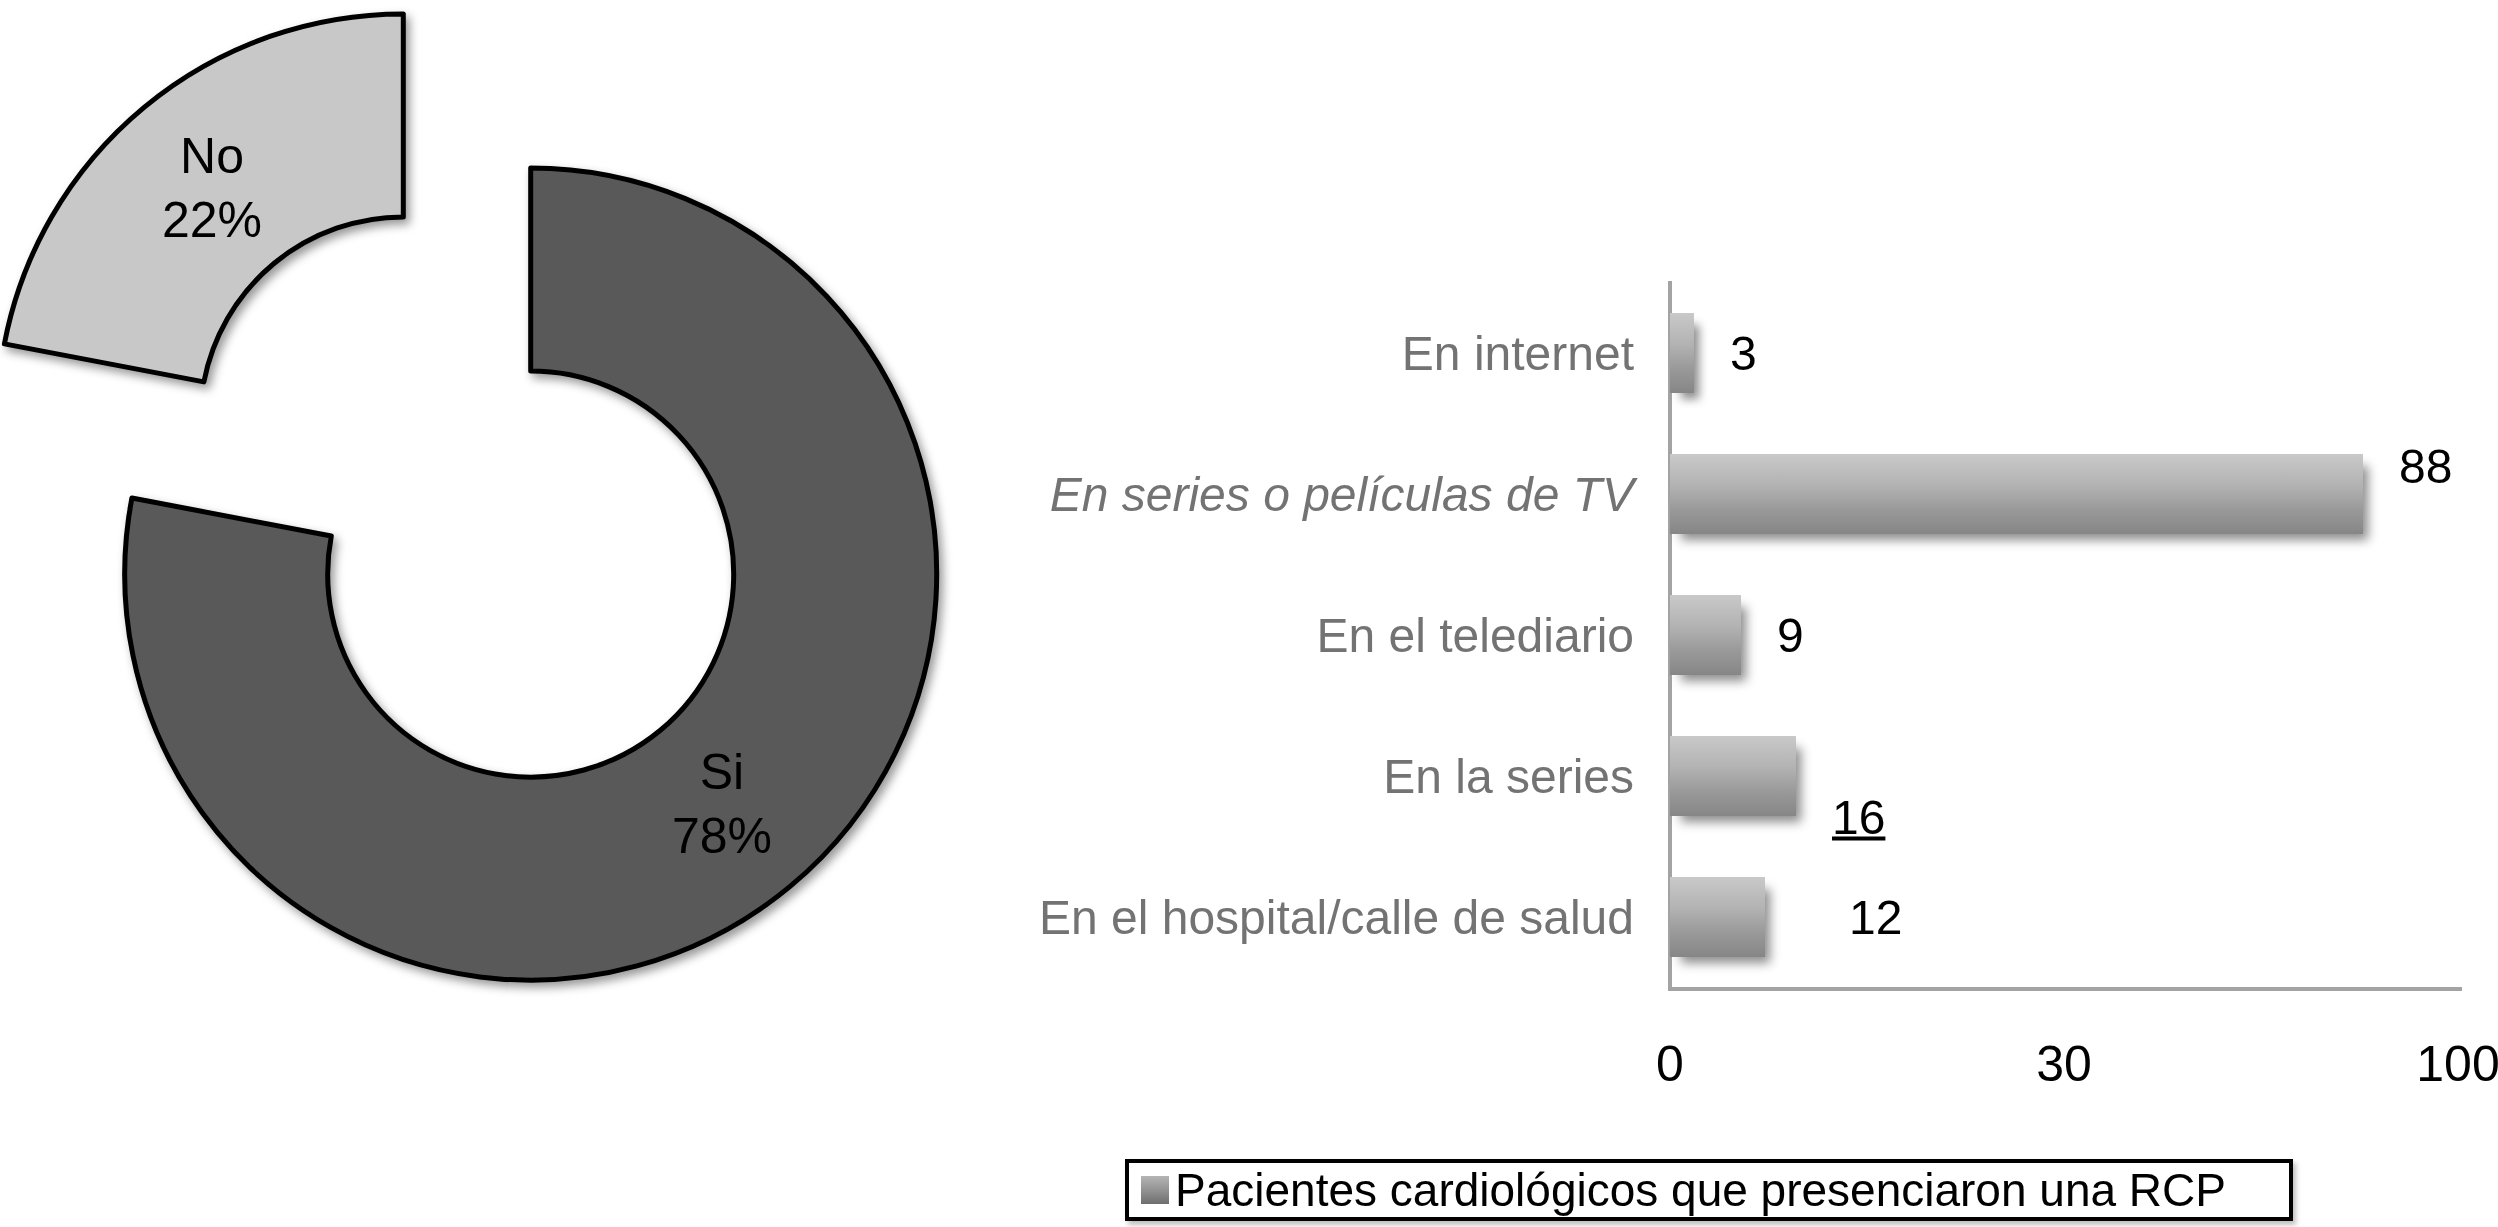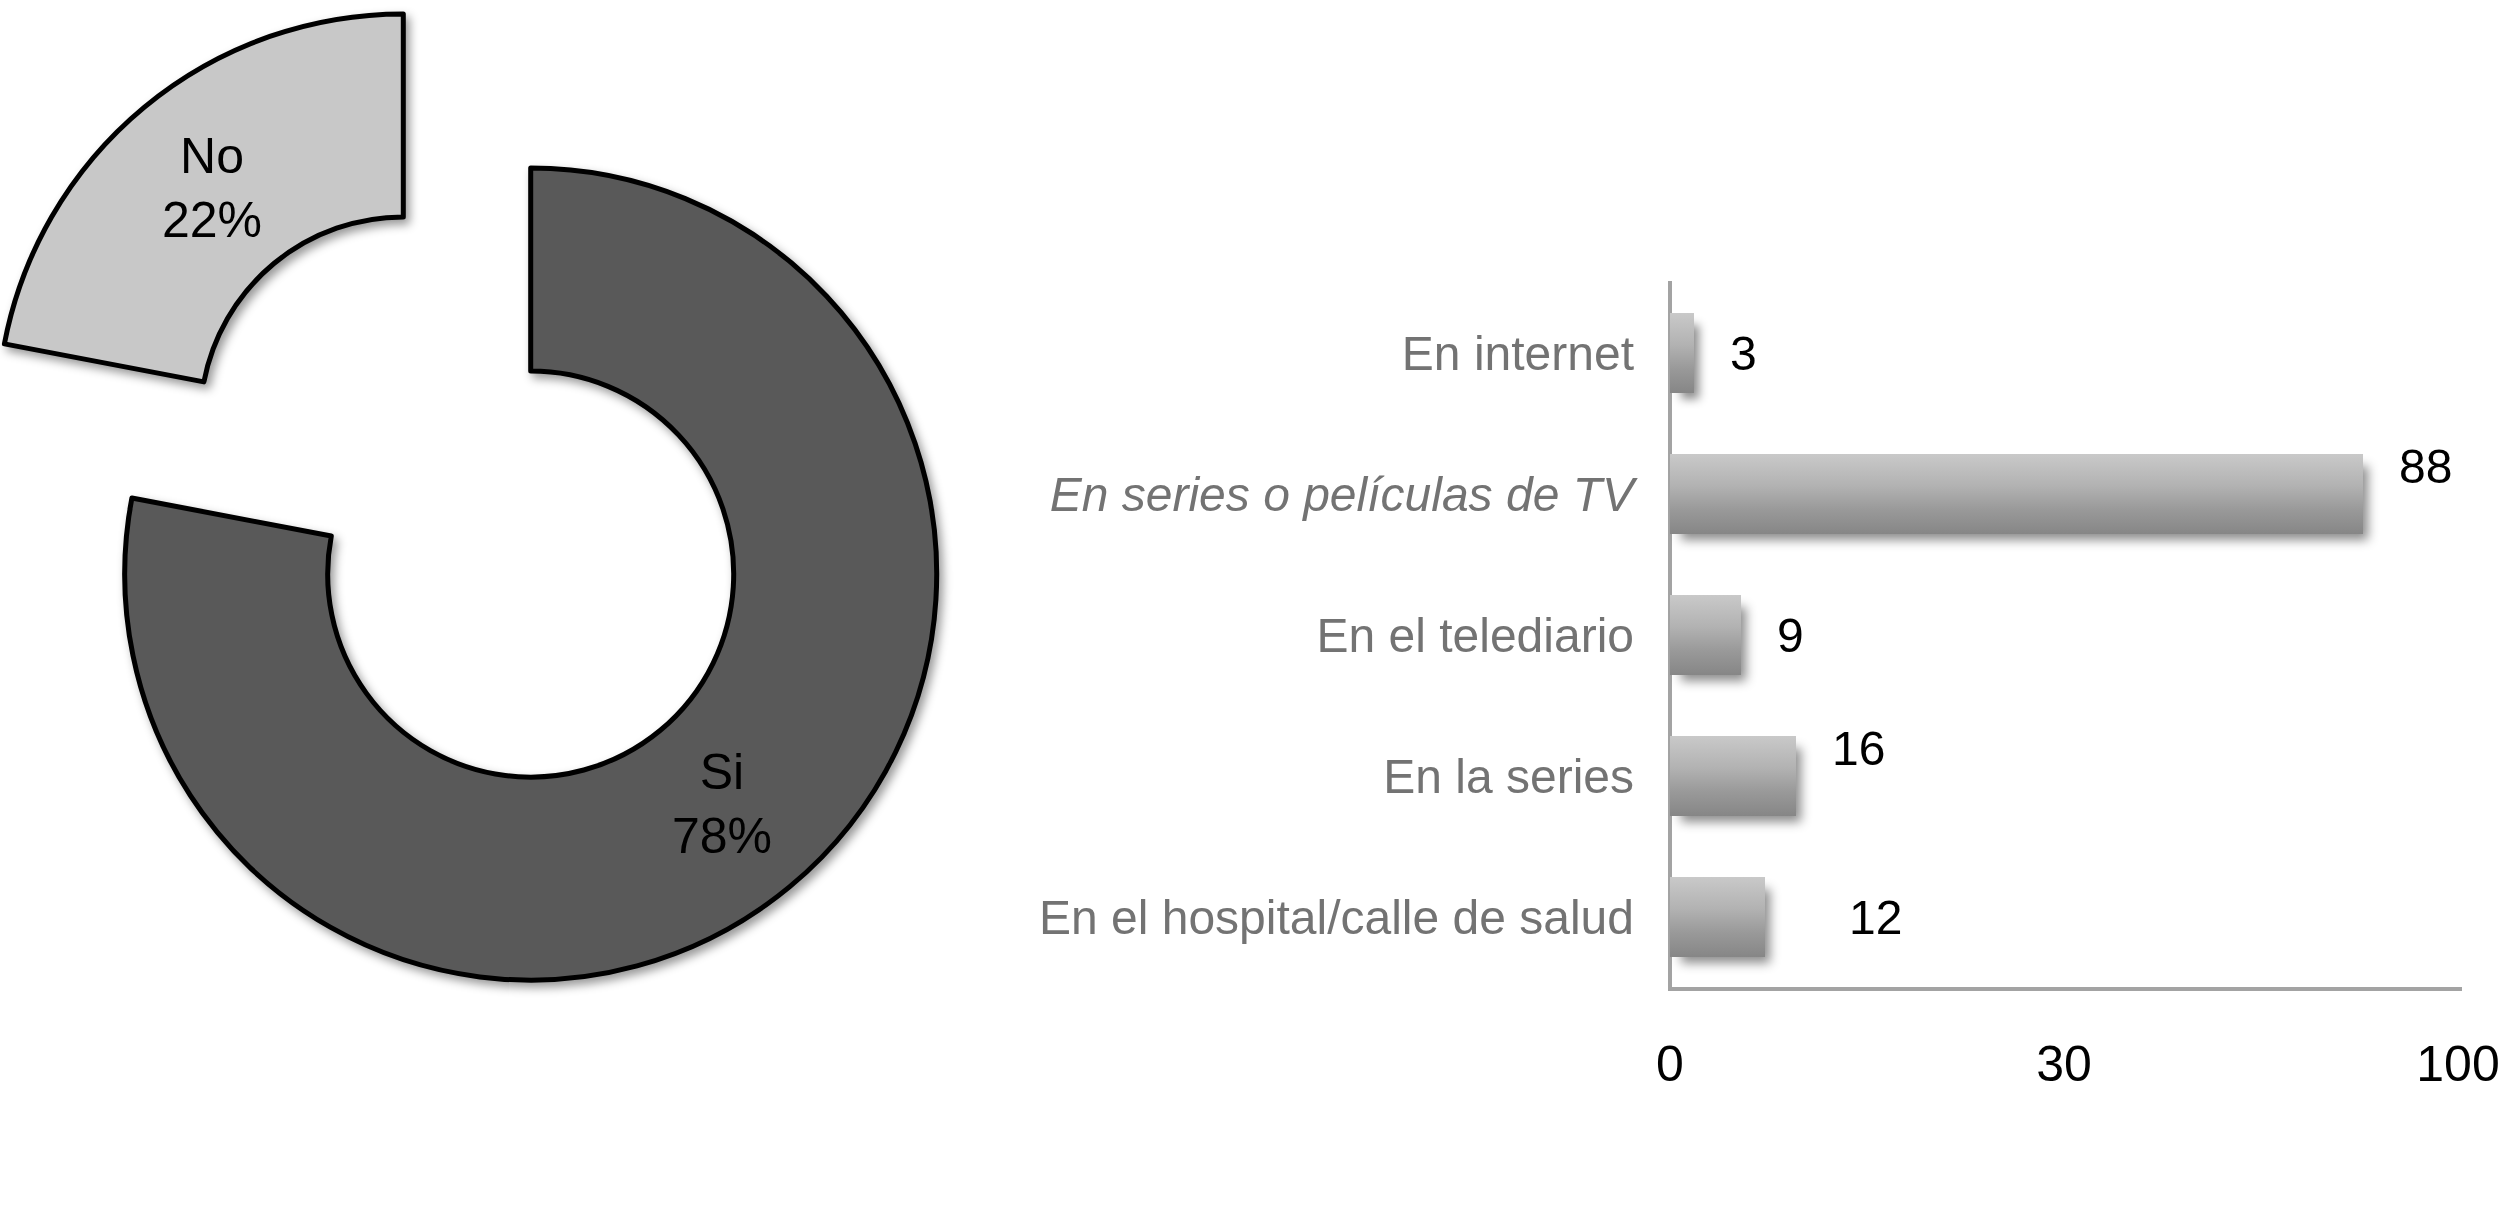--- a/index.html
+++ b/index.html
@@ -121,26 +121,30 @@
         <div class="bar" style="left: 1670px; top: 313.4px; width: 24px;"></div>
         <div class="val-label" style="left: 1730px; top: 353.4px;">3</div>
         <div class="cat-label" style="top: 494.2px; font-style: italic;">En series o películas de TV</div>
         <div class="bar" style="left: 1670px; top: 454.2px; width: 693px;"></div>
         <div class="val-label" style="left: 2399px; top: 466px;">88</div>
         <div class="cat-label" style="top: 635px;">En el telediario</div>
         <div class="bar" style="left: 1670px; top: 595px; width: 71px;"></div>
         <div class="val-label" style="left: 1777px; top: 635px;">9</div>
         <div class="cat-label" style="top: 775.8px;">En la series</div>
         <div class="bar" style="left: 1670px; top: 735.8px; width: 126px;"></div>
-        <div class="val-label" style="left: 1832px; top: 748px;">16</div>
+        <div class="val-label" style="left: 1832px; top: 817px; text-decoration: underline;">16</div>
         <div class="cat-label" style="top: 916.6px;">En el hospital/calle de salud</div>
         <div class="bar" style="left: 1670px; top: 876.6px; width: 95px;"></div>
         <div class="val-label" style="left: 1801px; top: 916.6px; margin-left: 48px;">12</div>
       </div>
     <div id="x-ticks">
         <div class="x-tick" style="left: 1670px;">0</div>
         <div class="x-tick" style="left: 2064px;">30</div>
         <div class="x-tick" style="left: 2458px;">100</div>
       </div>
 
+    <div class="legend">
+      <span class="swatch"></span>
+      <span class="legend-text">Pacientes cardiológicos que presenciaron una RCP</span>
+    </div>
   </div>
 
 </div>
 
 </body></html>

